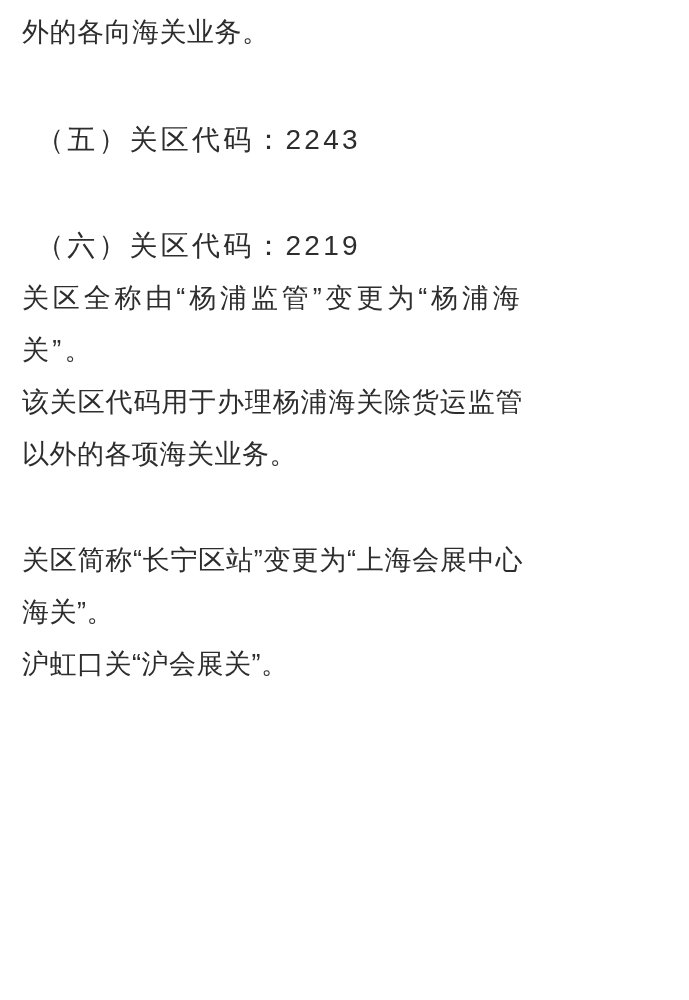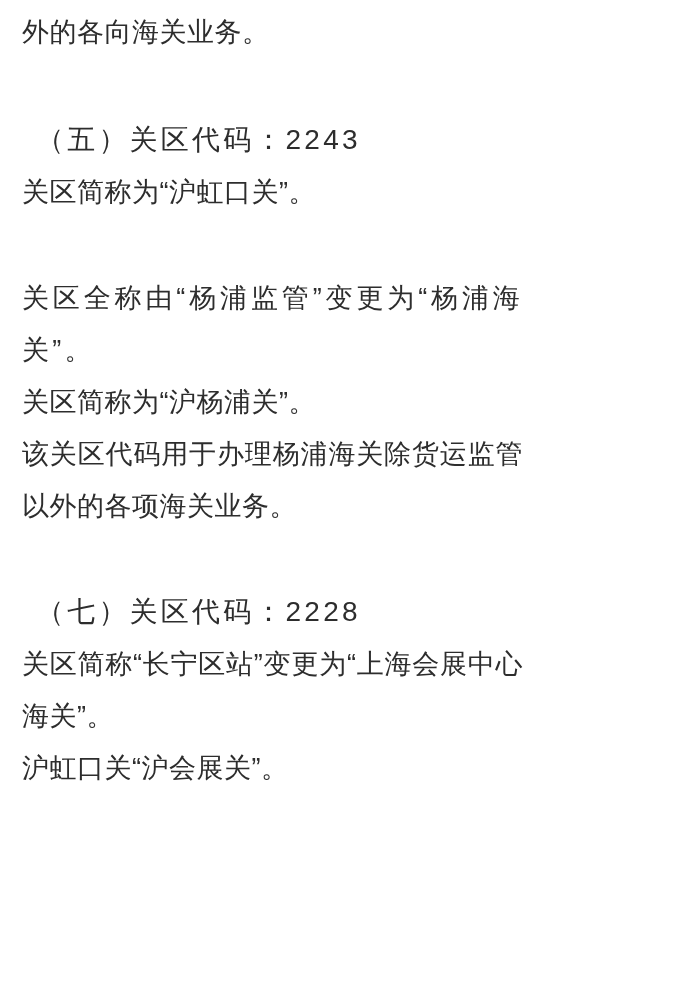--- a/index.html
+++ b/index.html
@@ -49,28 +49,26 @@
 <body>
 
 <div class="page">
   <div class="doc">
 
     <div class="para">外的各向海关业务。</div>
 
     <div class="gap-section"></div>
 
     <div class="section-head spaced">（五）关区代码：2243</div>
-    <div class="para">关区简称为“沪虹口关”。</div>
 
     <div class="gap-block"></div>
 
+    <div class="section-head spaced">（六）关区代码：2219</div>
     <div class="para spaced">关区全称由“杨浦监管”变更为“杨浦海关”。</div>
-    <div class="para">关区简称为“沪杨浦关”。</div>
     <div class="para">该关区代码用于办理杨浦海关除货运监管以外的各项海关业务。</div>
 
     <div class="gap-block"></div>
 
-    <div class="section-head spaced">（七）关区代码：2228</div>
     <div class="para">关区简称“长宁区站”变更为“上海会展中心海关”。</div>
     <div class="para">沪虹口关“沪会展关”。</div>
 
   </div>
 </div>
 
 </body></html>

